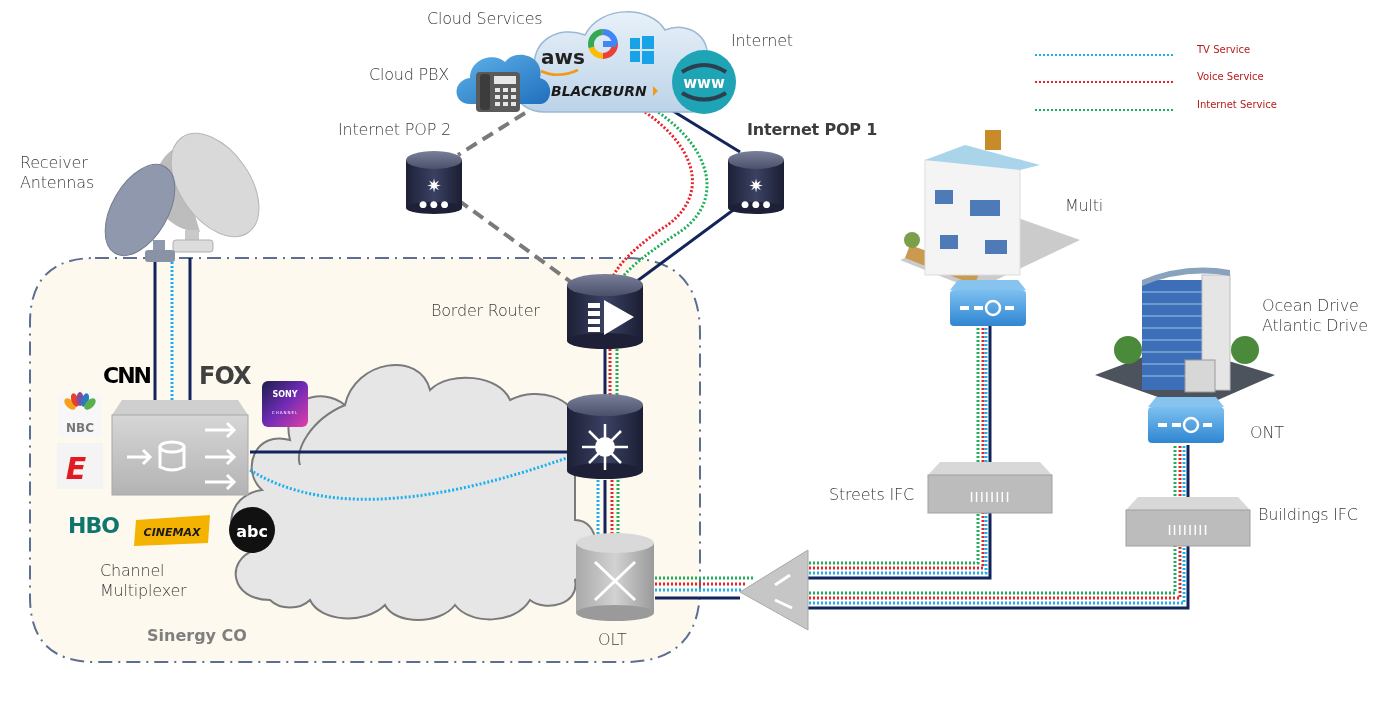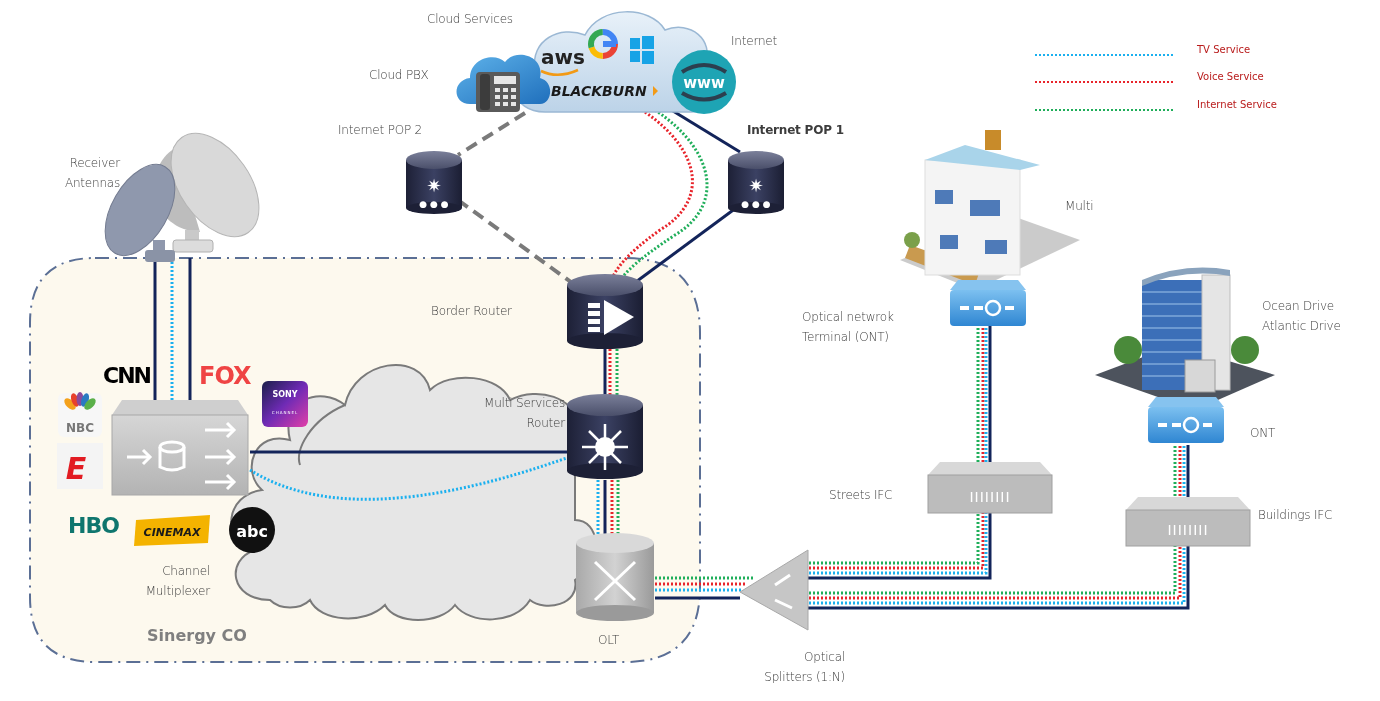--- a/index.html
+++ b/index.html
@@ -1,21 +1,21 @@
 <!DOCTYPE html>
 <html><head>
 <meta charset="utf-8">
 <style>
   html, body { margin: 0; padding: 0; background: #ffffff; }
   body { width: 1380px; height: 701px; position: relative; overflow: hidden;
          font-family: "DejaVu Sans", sans-serif; color: #3a3a3a; }
   #stage { position: absolute; left: 0; top: 0; width: 1380px; height: 701px; }
-  .lbl { position: absolute; font-family: "DejaVu Sans", sans-serif; font-size: 12px;
+  .lbl { position: absolute; font-family: "DejaVu Sans", sans-serif; font-size: 16px;
          font-weight: 300; color: #3c3c3c; line-height: 20px; white-space: nowrap; letter-spacing: -0.2px; }
-  .lbl.c { text-align: right; }
+  .lbl.c { text-align: left; }
   .lbl.dark { color: #1c1c1c; }
   .co-title { position: absolute; font-family: "DejaVu Sans", sans-serif; font-weight: bold;
               font-size: 16px; color: #7f7f7f; }
   .legend-row { position: absolute; left: 1035px; height: 24px; width: 320px; }
   .legend-line { position: absolute; left: 0; top: 11px; width: 138px; height: 0;
                  border-top: 2px dotted; }
   .legend-text { position: absolute; left: 162px; top: 1px; font-size: 10px; color: #b91c1c;
                  font-family: "DejaVu Sans", sans-serif; white-space: nowrap; }
   .logo { position: absolute; font-family: "DejaVu Sans", sans-serif; font-weight: bold; }
   svg text { font-family: "DejaVu Sans", sans-serif; }
@@ -338,52 +338,40 @@
     <path d="M136,520 L210,515 L208,543 L134,546 Z" fill="#f4b300"></path>
     <text x="172" y="536" font-size="11" font-weight="bold" font-style="italic" fill="#1a1a1a" text-anchor="middle">CINEMAX</text>
   </g>
   <g>
     <circle cx="252" cy="530" r="23" fill="#111"></circle>
     <text x="252" y="537" font-size="16" font-weight="bold" fill="#fff" text-anchor="middle">abc</text>
   </g>
 </svg>
 
 <div class="logo" style="left:103px;top:363px;font-size:22px;color:#000000;letter-spacing:-2px;">CNN</div>
-<div class="logo" style="left:199px;top:362px;font-size:24px;color:#ef4444;letter-spacing:-1px;">FOX</div>
+<div class="logo" style="left:199px;top:362px;font-size:24px;color:#404040;letter-spacing:-1px;">FOX</div>
 <div class="logo" style="left:68px;top:513px;font-size:22px;color:#0f766e;letter-spacing:-1px;">HBO</div>
 
 <div class="lbl" style="left:427px;top:9px;">Cloud Services</div>
 <div class="lbl" style="left:369px;top:65px;">Cloud PBX</div>
 <div class="lbl" style="left:731px;top:31px;">Internet</div>
 <div class="lbl" style="left:338px;top:120px;">Internet POP 2</div>
 <div class="lbl" style="left:747px;top:120px;font-weight:bold;">Internet POP 1</div>
 <div class="lbl c" style="left:20px;top:153px;width:100px;">
   <div>Receiver</div>
   <div>Antennas</div>
 </div>
 <div class="lbl" style="left:415px;top:301px;margin-left:16px;">Border Router</div>
-<div class="lbl c" style="left:435px;top:393px;width:130px;">
-  <div>Multi Services</div>
-  <div>Router</div>
-</div>
 <div class="lbl" style="left:598px;top:630px;">OLT</div>
 <div class="lbl c" style="left:100px;top:561px;width:110px;">
   <div>Channel</div>
   <div>Multiplexer</div>
 </div>
 <div class="co-title" style="left:147px;top:626px;">Sinergy CO</div>
-<div class="lbl c" style="left:715px;top:647px;width:130px;">
-  <div>Optical</div>
-  <div>Splitters (1:N)</div>
-</div>
 <div class="lbl" style="left:1065px;top:196px;">Multi</div>
-<div class="lbl" style="left:802px;top:307px;">
-  <div>Optical netwrok</div>
-  <div>Terminal (ONT)</div>
-</div>
 <div class="lbl" style="left:829px;top:485px;">Streets IFC</div>
 <div class="lbl" style="left:1262px;top:296px;">
   <div>Ocean Drive</div>
   <div>Atlantic Drive</div>
 </div>
 <div class="lbl" style="left:1250px;top:423px;">ONT</div>
 <div class="lbl" style="left:1258px;top:505px;">Buildings IFC</div>
 
 <div>
   <div class="legend-row" style="top:43px;">

